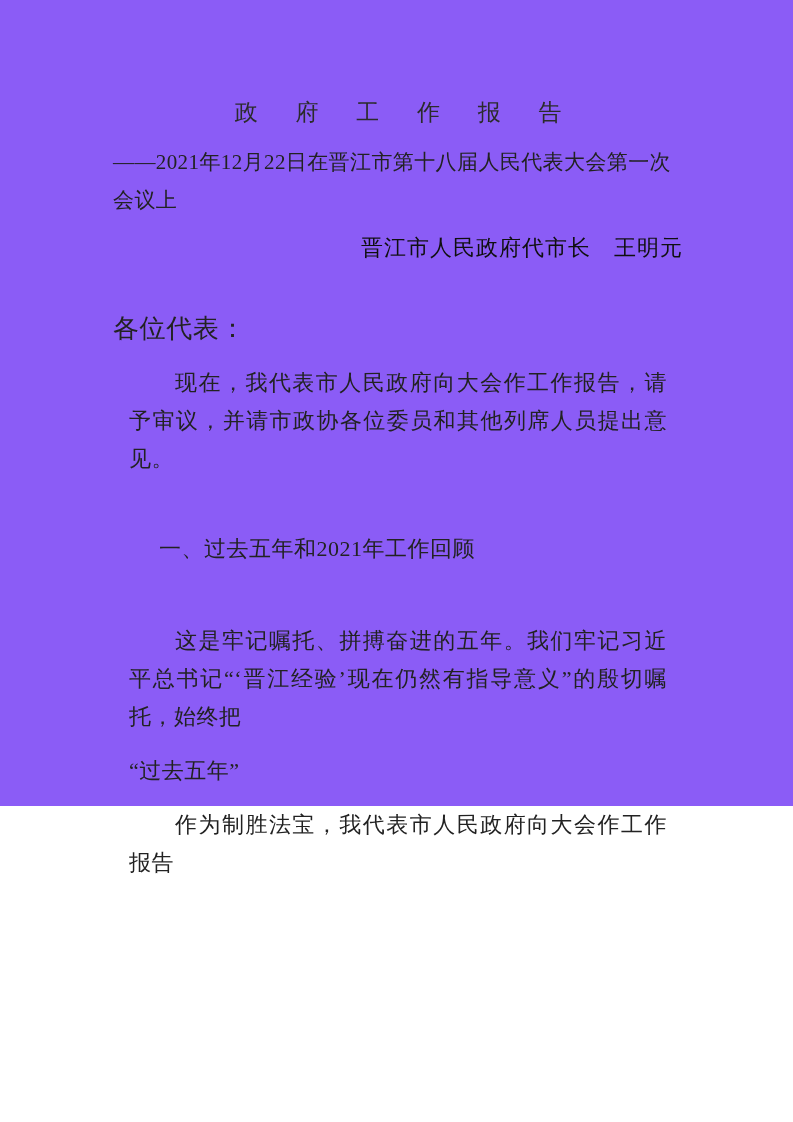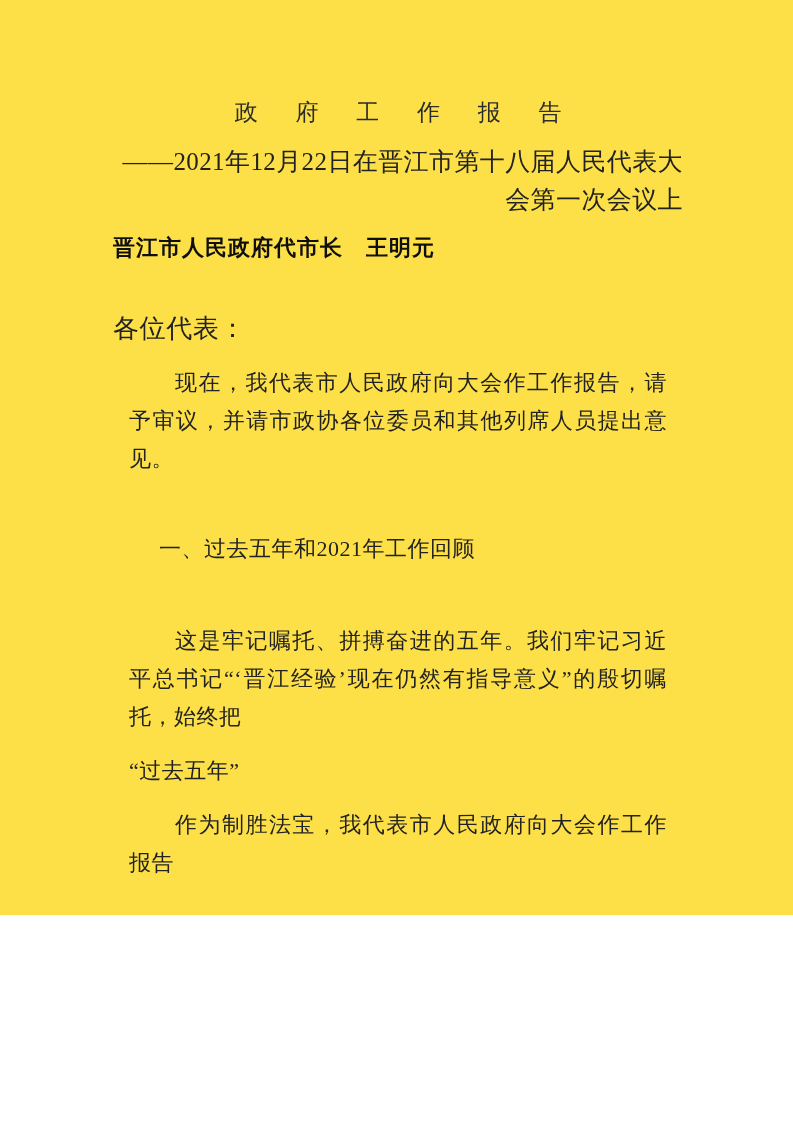--- a/index.html
+++ b/index.html
@@ -15,22 +15,22 @@
     font-family: "Liberation Serif", "DejaVu Serif", serif;
     color: #1a1a1a;
     -webkit-font-smoothing: antialiased;
   }
 
   .page {
     position: absolute;
     left: 0;
     top: 0;
     width: 793px;
-    height: 915px;
-    background: #fde047;
+    height: 806px;
+    background: #8b5cf6;
   }
 
   
   .col {
     position: absolute;
     left: 113px;
     top: 0;
     width: 570px;
   }
 
@@ -42,34 +42,34 @@
     font-weight: normal;
     letter-spacing: 16px;
     text-indent: 16px;
     line-height: 34px;
     color: #2b2b2b;
   }
 
   .doc-subtitle {
     margin: 0;
     padding-top: 13px;
-    text-align: right;
-    font-size: 25px;
+    text-align: left;
+    font-size: 21px;
     font-weight: normal;
     line-height: 38px;
     color: #222222;
     letter-spacing: 0.4px;
   }
 
   .doc-byline {
     margin: 0;
     padding-top: 13px;
-    text-align: left;
+    text-align: right;
     font-size: 22px;
-    font-weight: bold;
+    font-weight: normal;
     line-height: 32px;
     letter-spacing: 1px;
     color: #0f0f0f;
   }
 
   .salutation {
     margin: 0;
     padding-top: 46px;
     font-size: 26px;
     line-height: 38px;

